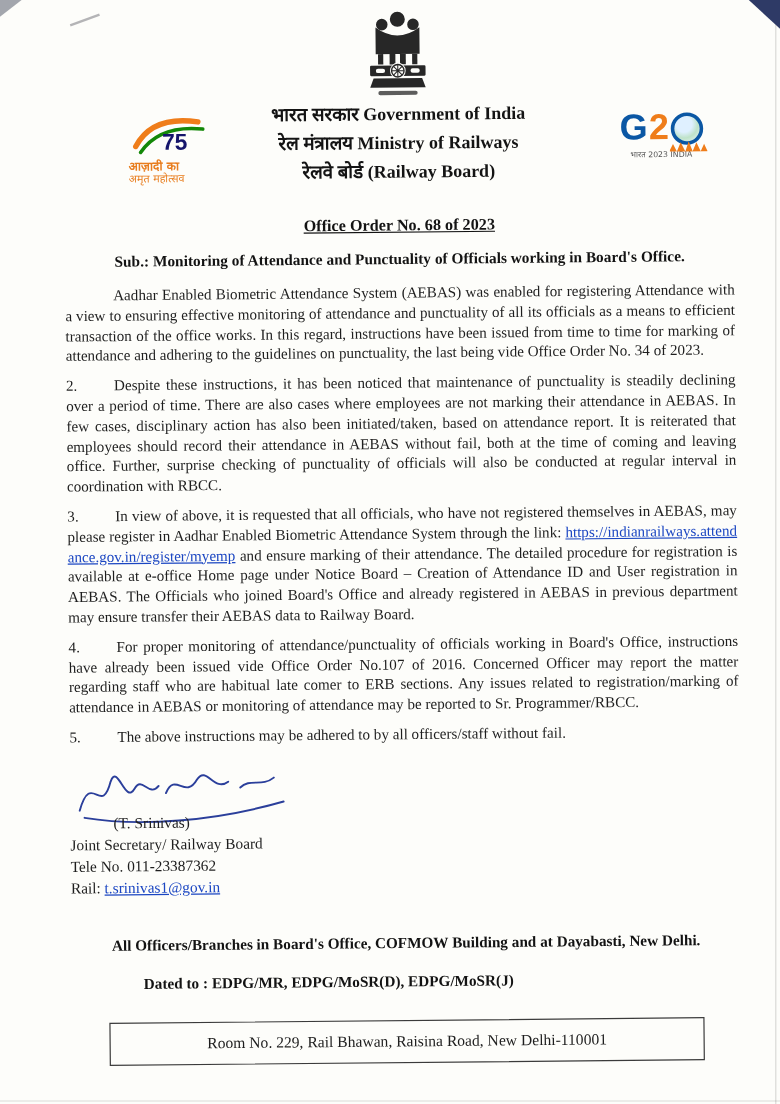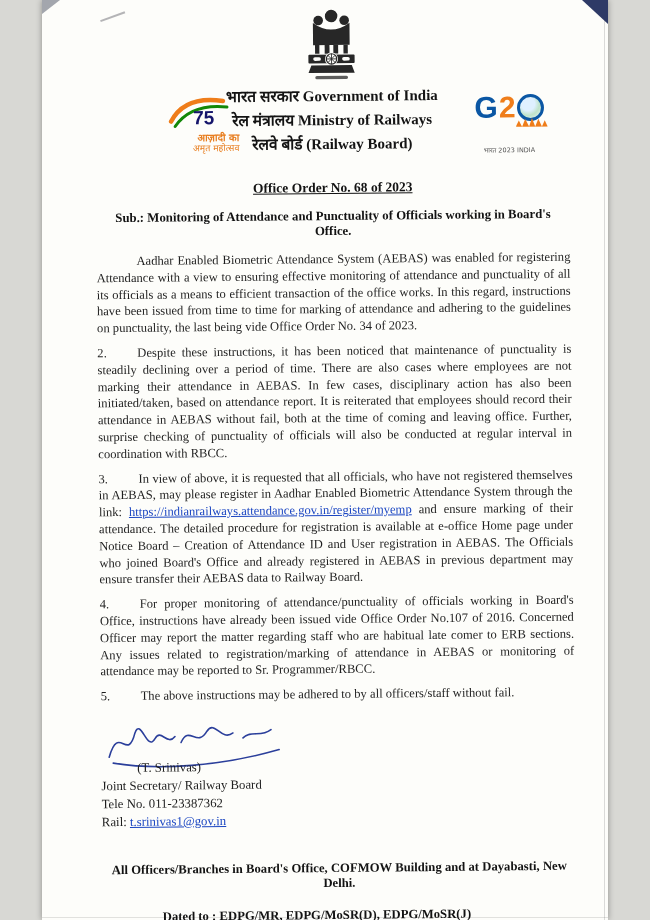--- a/index.html
+++ b/index.html
@@ -1,17 +1,17 @@
 <!DOCTYPE html>
 <html><head>
 <meta charset="utf-8">
 <style>
   html,body{margin:0;padding:0;background:#d8d8d4;}
   .page{
-    position:relative;width:566px;height:920px;margin:0 auto;
+    position:relative;width:650px;height:920px;margin:0 auto;
     background:#fdfdfa;overflow:hidden;
     font-family:"Liberation Serif","DejaVu Serif",serif;color:#1e1e1e;
     box-shadow:0 0 6px rgba(0,0,0,.35);
   }
   
   .corner-tr{position:absolute;top:0;right:0;width:0;height:0;
     border-top:24px solid #2e3a66;border-left:26px solid transparent;z-index:5;}
   .corner-tl{position:absolute;top:0;left:0;width:0;height:0;
     border-top:14px solid rgba(90,95,110,.55);border-right:18px solid transparent;z-index:5;}
   .edge-right{position:absolute;right:3px;top:0;bottom:0;width:1px;background:rgba(60,60,60,.18);}
@@ -21,34 +21,34 @@
 
   .doc{position:absolute;left:52px;right:40px;top:6px;transform:rotate(-0.55deg);transform-origin:50% 0;}
 
   
   .masthead{position:relative;height:152px;}
   .emblem{position:absolute;left:50%;top:0;transform:translateX(-50%);}
   .head-lines{position:absolute;top:78px;left:0;right:0;text-align:center;
     font-weight:bold;font-size:15px;line-height:23px;color:#141414;}
   .head-lines .hi{font-size:15.5px;}
 
-  .azadi-logo{position:absolute;left:54px;top:86px;width:90px;text-align:right;line-height:1;}
+  .azadi-logo{position:absolute;left:54px;top:86px;width:90px;text-align:left;line-height:1;}
   .azadi-t1{font-size:10px;color:#e87d1e;font-weight:bold;margin-top:1px;font-family:"DejaVu Sans",sans-serif;}
   .azadi-t2{font-size:9px;color:#e87d1e;font-weight:normal;margin-top:1px;font-family:"DejaVu Sans",sans-serif;}
 
   .g20-logo{position:absolute;right:12px;top:88px;width:96px;text-align:center;}
   .g20-row{display:flex;align-items:center;justify-content:center;gap:1px;}
   .g20-g,.g20-2{font-family:"Liberation Sans","DejaVu Sans",sans-serif;font-weight:bold;font-size:30px;line-height:30px;}
   .g20-g{color:#0b57a4;}
   .g20-2{color:#ef7d1a;}
   .g20-0{display:inline-block;width:21px;height:21px;border:3px solid #0b57a4;border-radius:50%;
     position:relative;background:radial-gradient(circle at 38% 32%, #dff0ff 0 35%, #bfe3c9 60%, #eaf6ff 100%);}
   .g20-lotus{position:absolute;left:-4px;bottom:-9px;width:32px;height:9px;background:#ef7d1a;
     clip-path:polygon(0 100%,10% 30%,20% 100%,30% 15%,42% 100%,51% 5%,61% 100%,71% 15%,82% 100%,91% 30%,100% 100%);}
-  .g20-sub{font-size:6.5px;color:#555;margin-top:23px;font-family:"DejaVu Sans",sans-serif;}
+  .g20-sub{font-size:6.5px;color:#555;margin-top:2px;font-family:"DejaVu Sans",sans-serif;}
 
   
   .order-title{text-align:center;font-weight:bold;text-decoration:underline;font-size:13.5px;margin-top:22px;color:#131313;}
   .subject{text-align:center;font-weight:bold;font-size:12.8px;margin-top:13px;color:#131313;}
 
   
   .para{text-align:justify;font-size:12.6px;line-height:16.8px;margin:8px 0 0 0;}
   .p1{text-indent:40px;margin-top:12px;}
   .pnum{display:inline-block;width:40px;}
   .link{color:#1b46c2;text-decoration:underline;word-break:break-all;cursor:pointer;}

